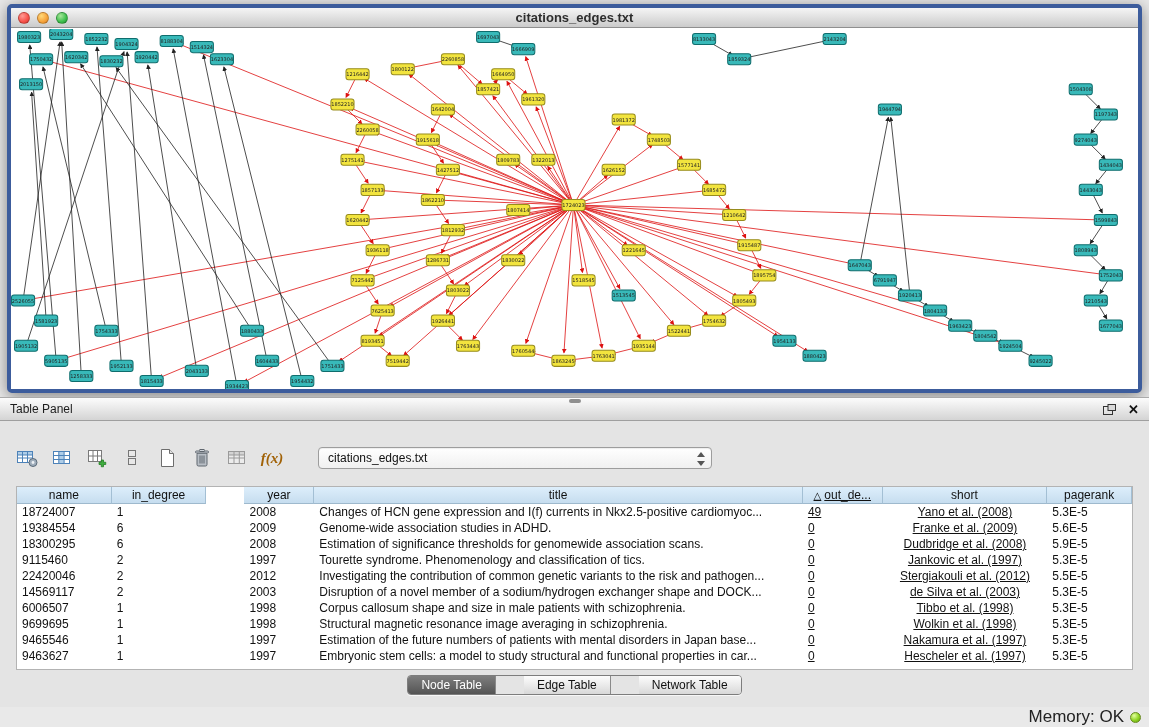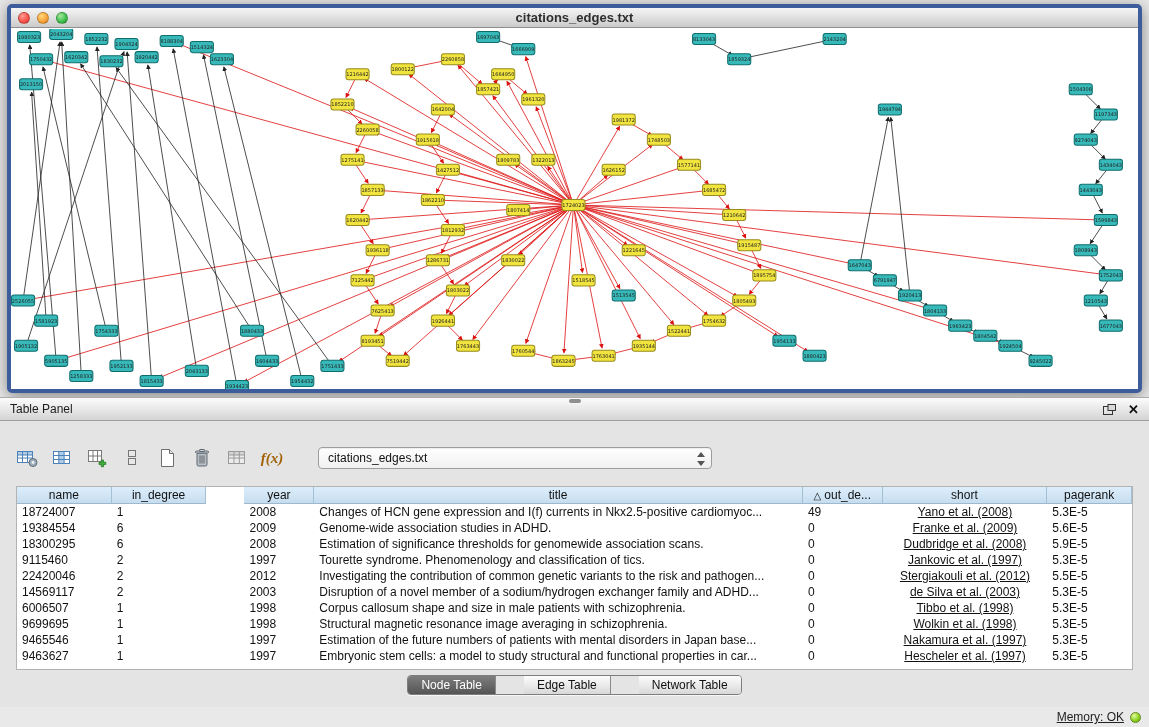--- a/index.html
+++ b/index.html
@@ -89,21 +89,21 @@
   .thead { display: flex; height: 17px; }
   .th {
     background: linear-gradient(#ddeefb, #c6ddef);
     border-right: 1px solid #a3bfd4; border-bottom: 1px solid #9eb9cd;
     font-size: 12px; line-height: 16px; text-align: center; color: #111;
     white-space: nowrap; overflow: hidden;
   }
   .th-fill { flex: 1; background: #fff; border-bottom: 1px solid #fff; }
   .sort-ind { margin-right: 3px; font-size: 10px; }
   .c0 { width: 95px; } .c1 { width: 95px; } .c2 { width: 70px; margin-left: 38px; }
-  .c3 { width: 490px; } .c4 { width: 80px; } .c5 { width: 165px; } .c6 { width: 85px; }
+  .c3 { width: 490px; } .c4 { width: 80px; text-decoration: underline; } .c5 { width: 165px; } .c6 { width: 85px; }
   .row { display: flex; height: 16px; background: #fff; }
   .td {
     font-size: 12px; line-height: 16px; padding-left: 5px;
     white-space: nowrap; overflow: hidden; color: #111;
   }
   .td.center { text-align: center; padding-left: 0; text-decoration: underline; }
 
   .tabs-bar { position: absolute; left: 0; right: 0; bottom: 12px; display: flex; justify-content: center; }
   .segmented {
     display: inline-flex; border: 1px solid #7d7d7d; border-radius: 4px;
@@ -113,21 +113,21 @@
     padding: 0 13px; height: 18px; line-height: 18px; font-size: 12px;
     color: #111; background: linear-gradient(#fdfdfd, #d8d8d8);
     border-right: 1px solid #8a8a8a; cursor: default;
   }
   .segment.last { border-right: none; }
   .segment.active { background: linear-gradient(#7e7e7e, #545454); color: #fff; }
 
   .status-bar {
     position: absolute; left: 0; right: 0; bottom: 0; height: 20px;
     display: flex; align-items: center; justify-content: flex-end; gap: 6px;
-    padding-right: 8px; font-size: 12px; color: #222; background: #e9e9e9; text-decoration: underline;
+    padding-right: 8px; font-size: 17px; color: #222; background: #e9e9e9;
   }
   .memory-dot {
     width: 11px; height: 11px; border-radius: 50%;
     background: radial-gradient(circle at 35% 30%, #e3ff9e, #8fd323 55%, #5c9f10);
     border: 1px solid #66891c;
   }
 </style>
 </head>
 <body>
 
@@ -833,21 +833,21 @@
           <div class="td c2">2012</div>
           <div class="td c3">Investigating the contribution of common genetic variants to the risk and pathogen...</div>
           <div class="td c4">0</div>
           <div class="td c5 center">Stergiakouli et al. (2012)</div>
           <div class="td c6">5.5E-5</div>
         </div>
         <div class="row">
           <div class="td c0">14569117</div>
           <div class="td c1">2</div>
           <div class="td c2">2003</div>
-          <div class="td c3">Disruption of a novel member of a sodium/hydrogen exchanger family and ADHD...</div>
+          <div class="td c3">Disruption of a novel member of a sodium/hydrogen exchanger shape and DOCK...</div>
           <div class="td c4">0</div>
           <div class="td c5 center">de Silva et al. (2003)</div>
           <div class="td c6">5.3E-5</div>
         </div>
         <div class="row">
           <div class="td c0">6006507</div>
           <div class="td c1">1</div>
           <div class="td c2">1998</div>
           <div class="td c3">Corpus callosum shape and size in male patients with schizophrenia.</div>
           <div class="td c4">0</div>

